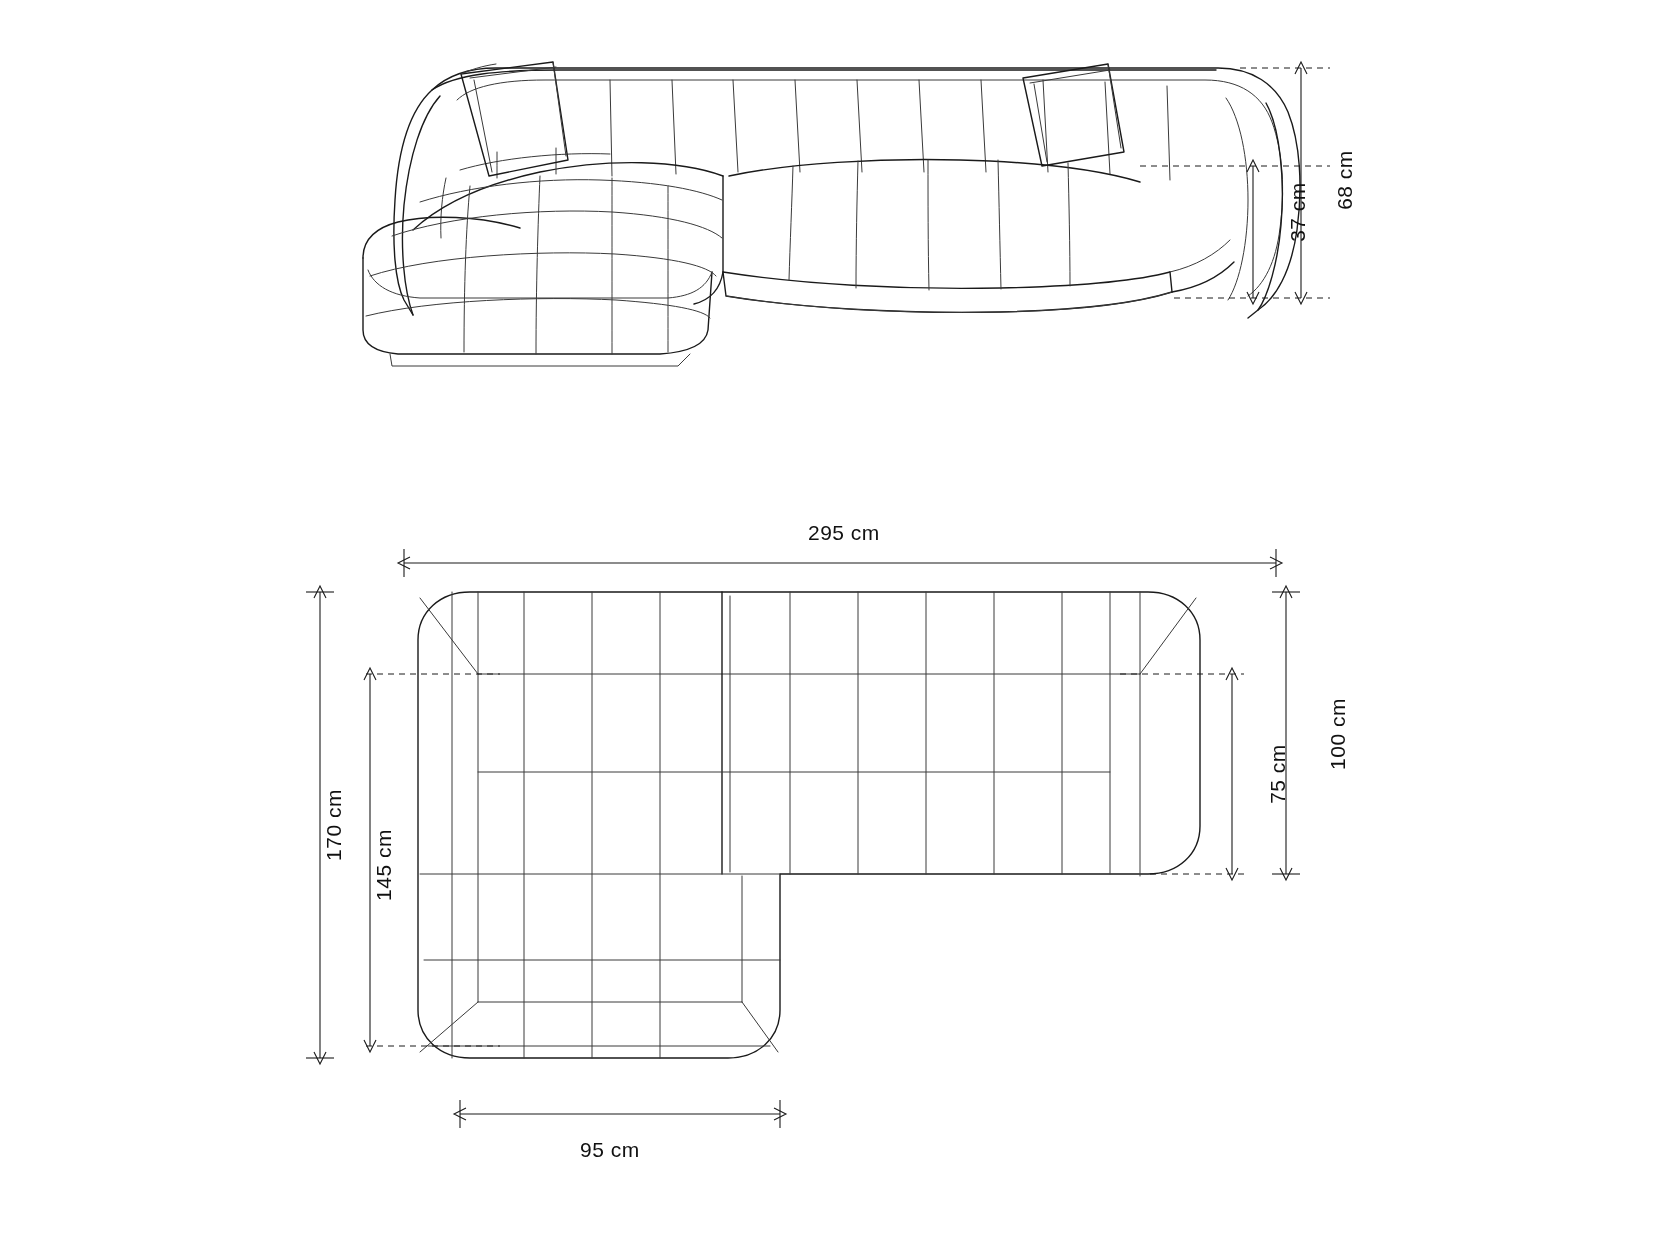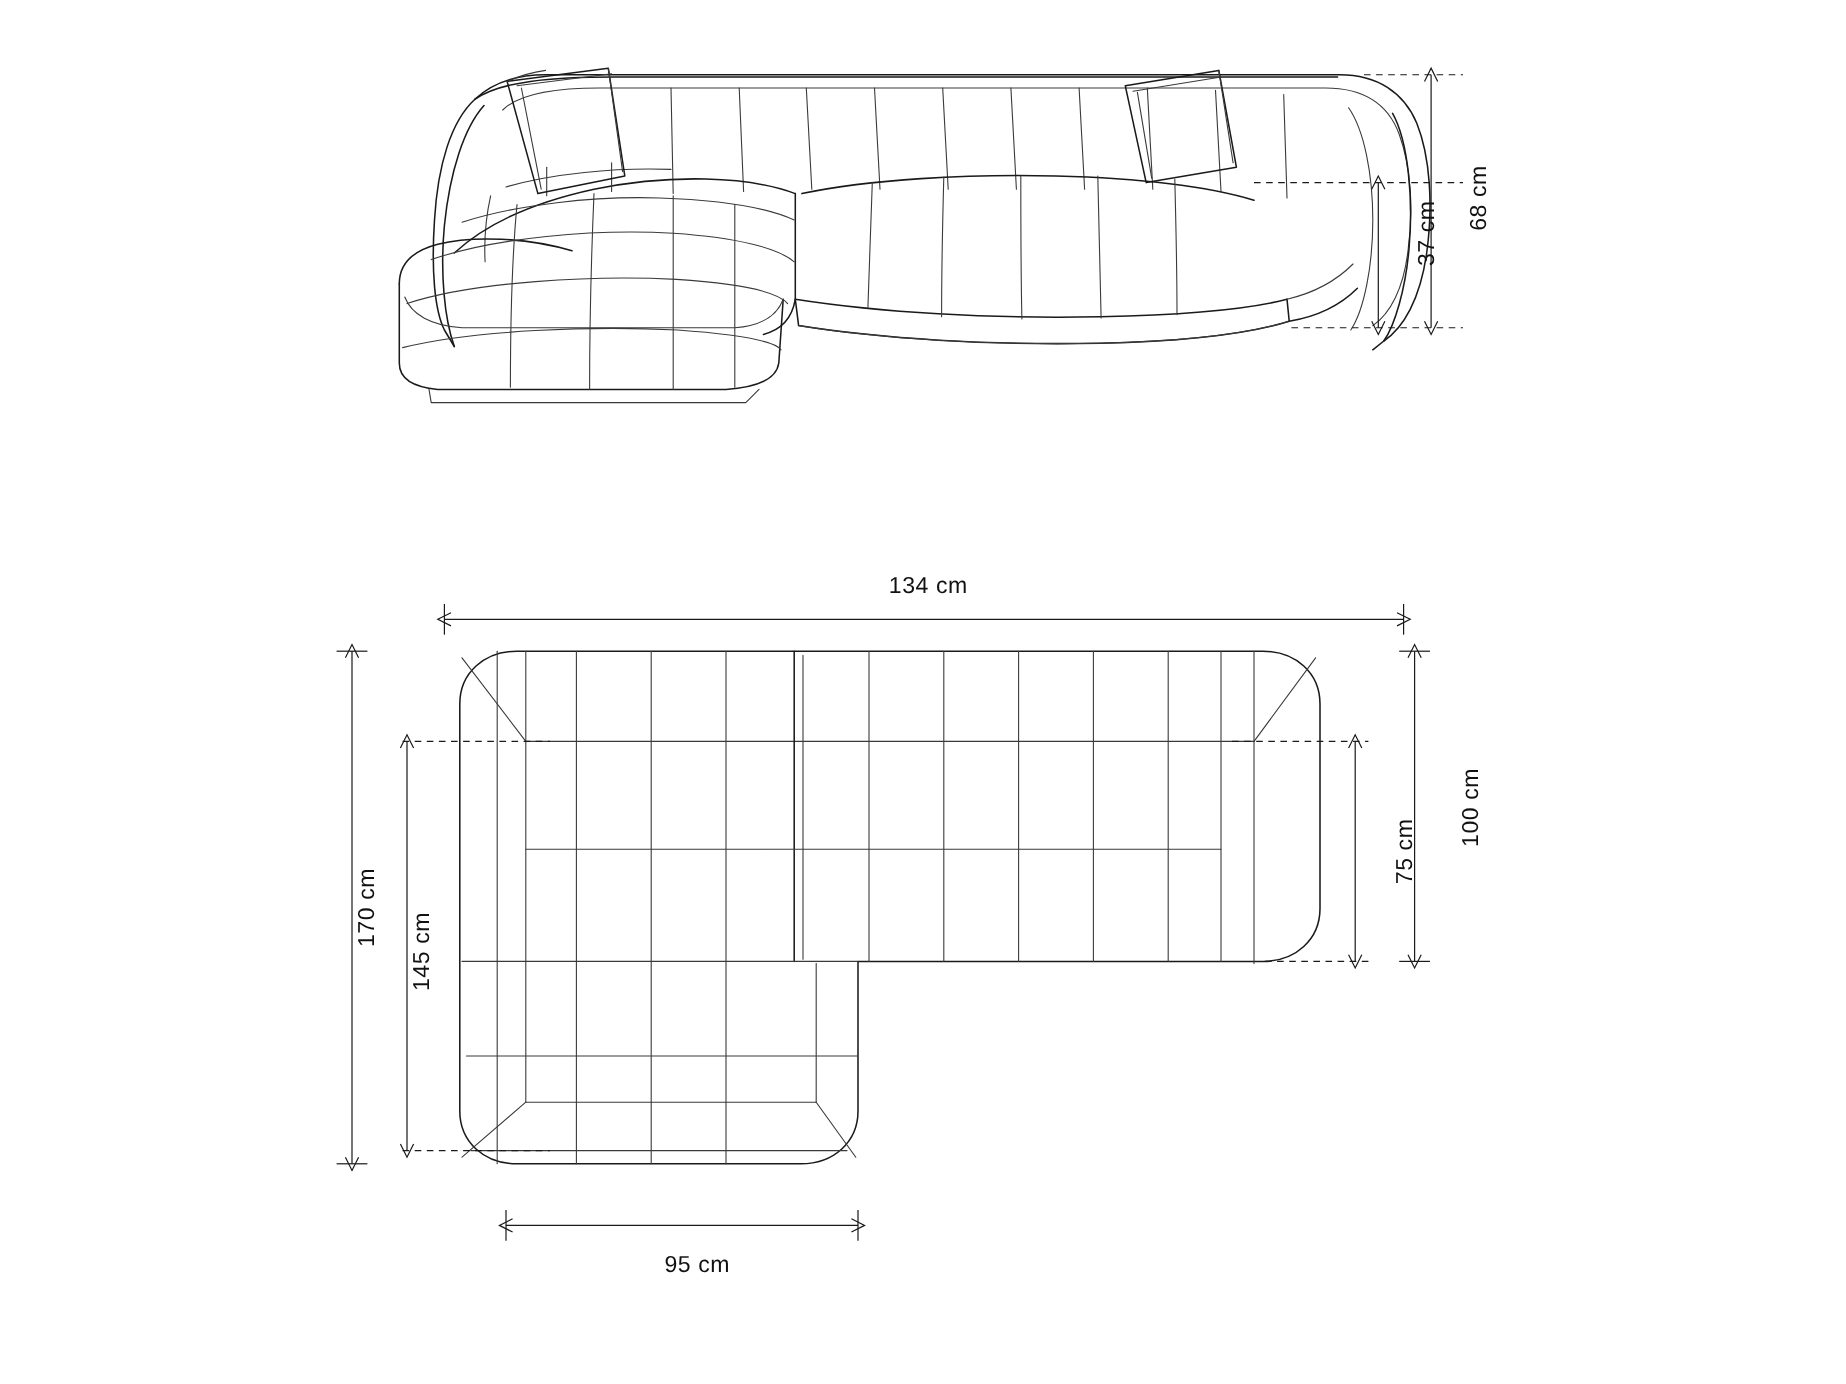--- a/index.html
+++ b/index.html
@@ -244,25 +244,25 @@
       <path class="dim" d="M 774 1108 L 786 1114 L 774 1120"></path>
       <path class="dim" d="M 460 1100 L 460 1128"></path>
       <path class="dim" d="M 780 1100 L 780 1128"></path>
     </g>
   </svg>
 
   <div class="dimlabel vert" style="left: 1315px; top: 168px;">68 cm</div>
 
   <div class="dimlabel vert" style="left: 1268px; top: 200px;">37 cm</div>
 
-  <div class="dimlabel" style="left: 808px; top: 521px;">134 cm</div>
+  <div class="dimlabel" style="left: 808px; top: 521px;">295 cm</div>
 
   <div class="dimlabel vert" style="left: 298px; top: 813px;">170 cm</div>
 
   <div class="dimlabel vert" style="left: 348px; top: 853px;">145 cm</div>
 
   <div class="dimlabel vert" style="left: 1302px; top: 722px;">100 cm</div>
 
   <div class="dimlabel vert" style="left: 1248px; top: 762px;">75 cm</div>
 
-  <div class="dimlabel" style="left: 604px; top: 1138px;">95 cm</div>
+  <div class="dimlabel" style="left: 580px; top: 1138px;">95 cm</div>
 
 </div>
 
 </body></html>

